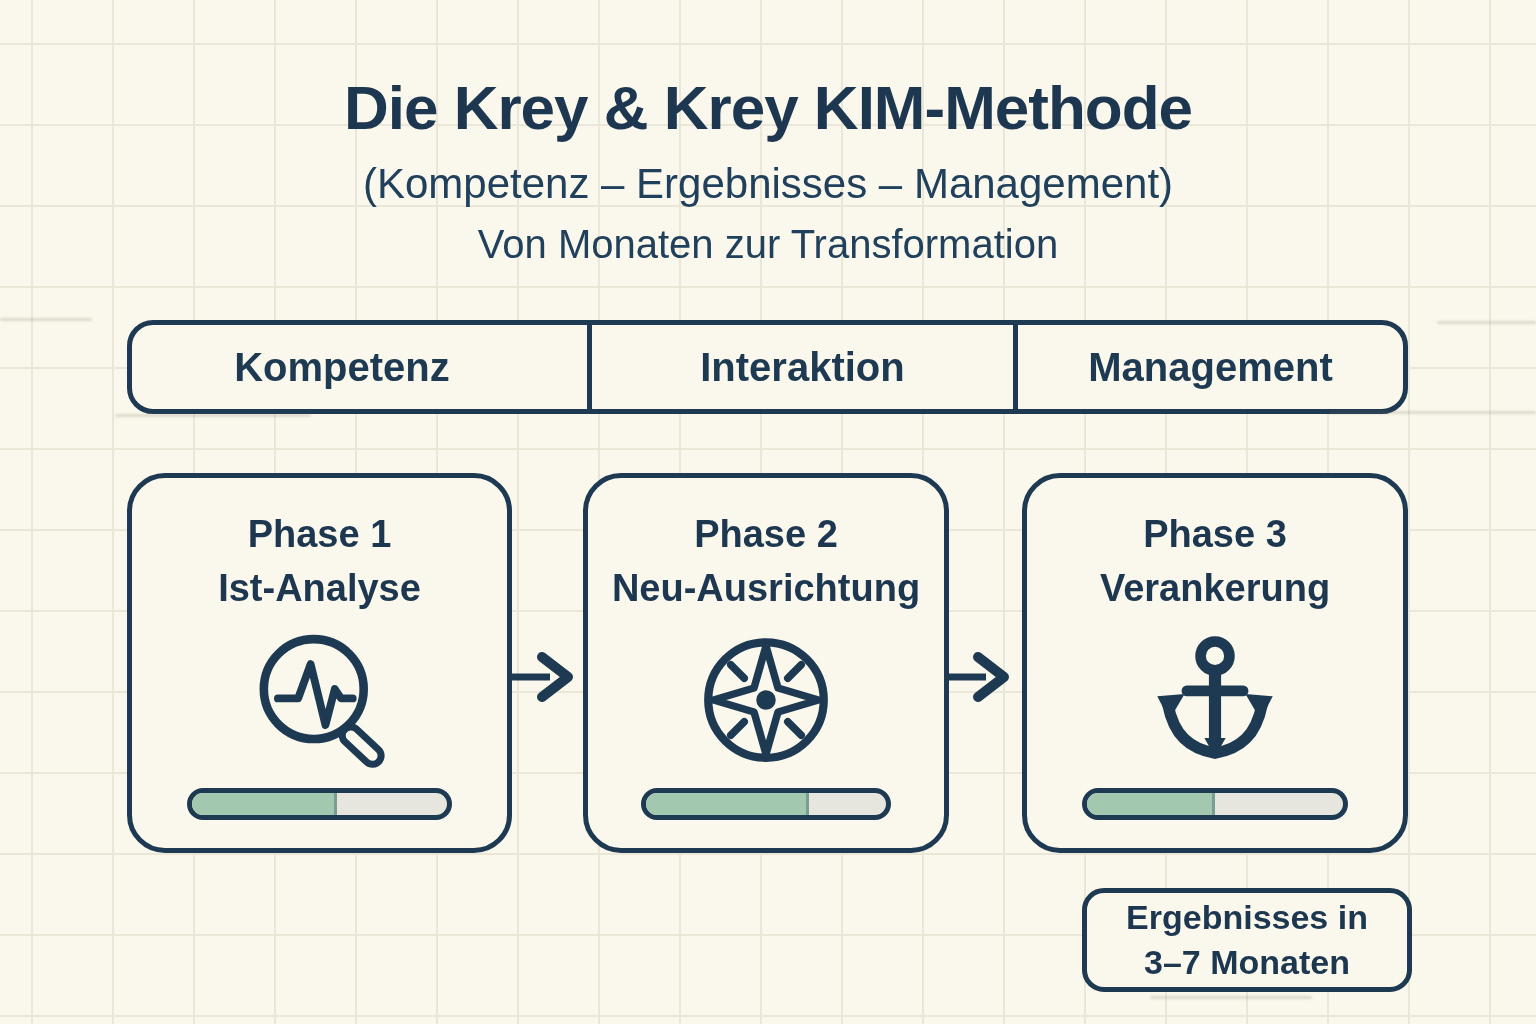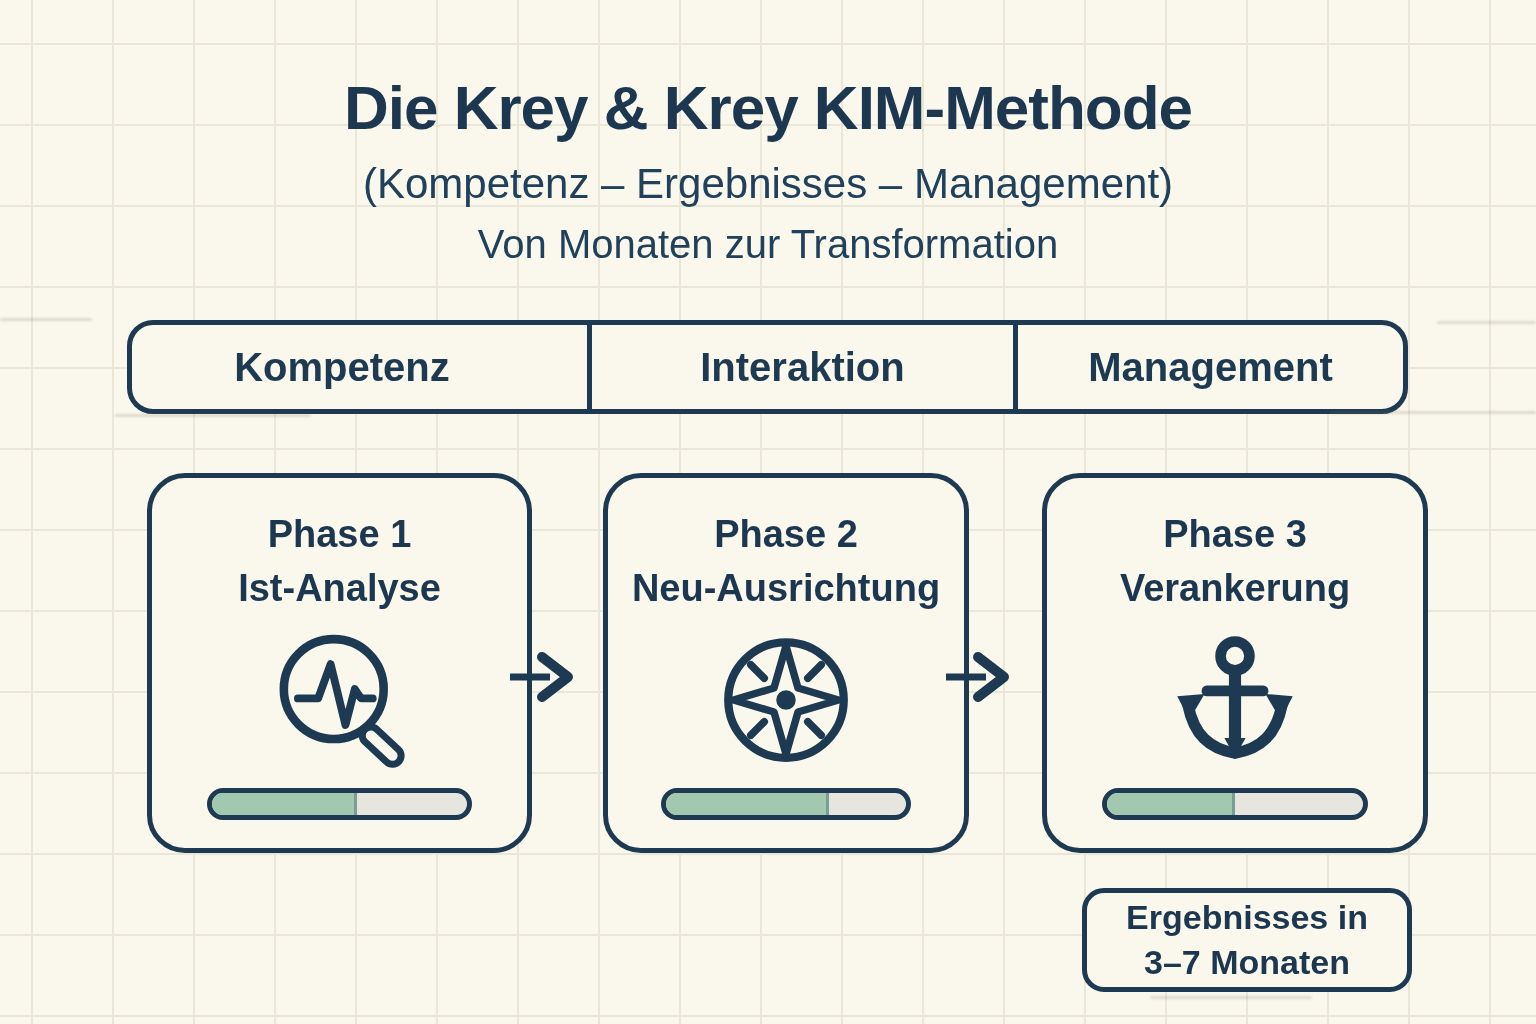--- a/index.html
+++ b/index.html
@@ -78,21 +78,20 @@
     position: absolute;
     top: 473px;
     height: 380px;
     border: 5px solid #1e3a52;
     border-radius: 38px;
     background: #faf8ec;
     display: flex;
     flex-direction: column;
     align-items: center;
     padding: 30px 18px 28px;
-    margin-left: 20px;
   }
   .card-1 { left: 127px;  width: 385px; }
   .card-2 { left: 583px;  width: 366px; }
   .card-3 { left: 1022px; width: 386px; }
 
   .card-heading {
     text-align: center;
     font-size: 38px;
     font-weight: 700;
     line-height: 1.42;

